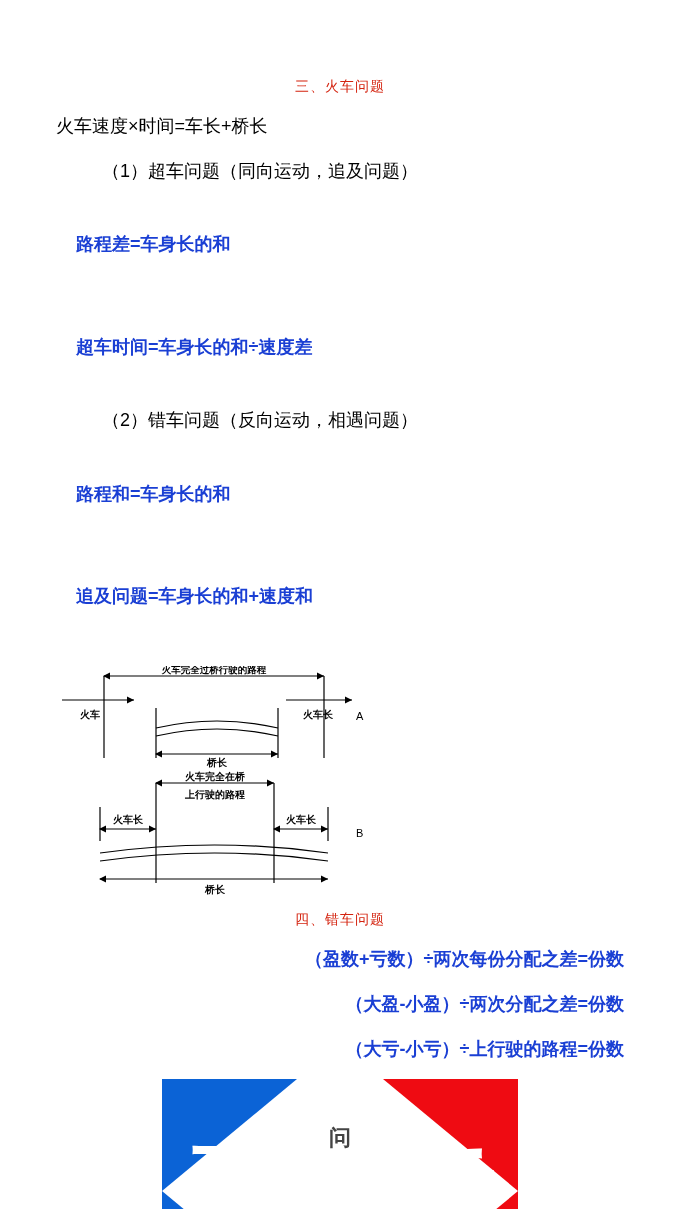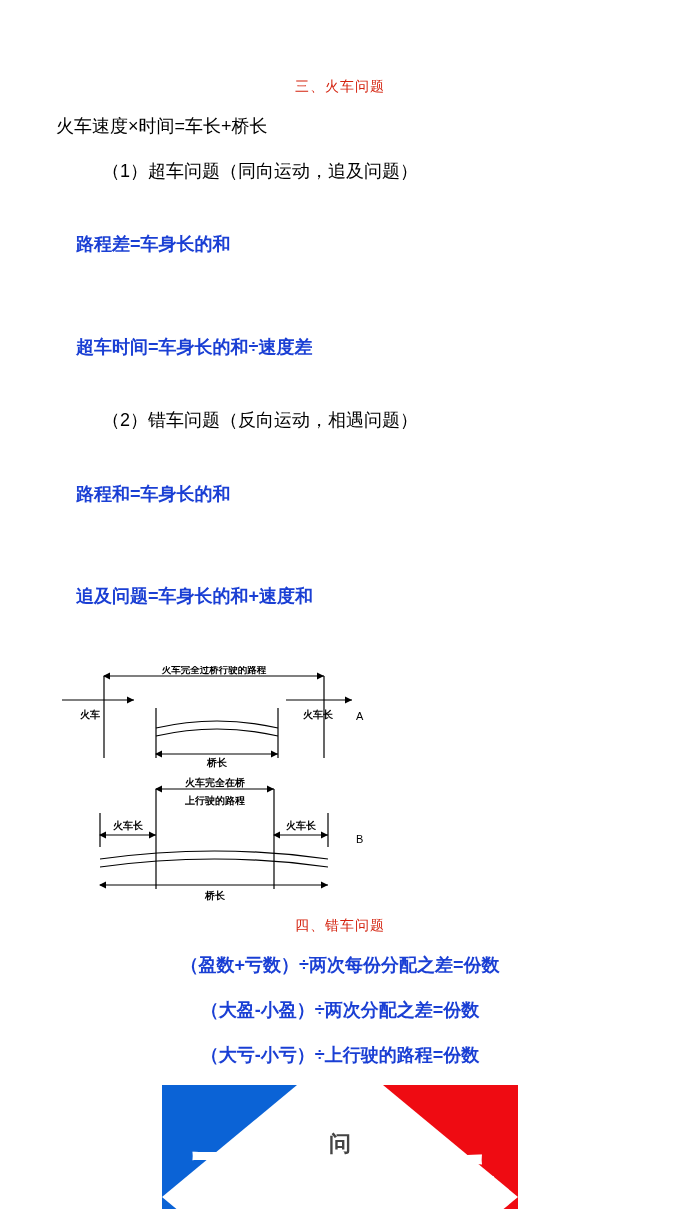--- a/index.html
+++ b/index.html
@@ -45,21 +45,21 @@
     font-weight: bold;
   }
   .blue-line {
     color: #1a3fd4;
     font-weight: bold;
     font-size: 18px;
     line-height: 1.6;
     margin-top: 16px;
     white-space: pre;
   }
-  .blue-line.center { text-align: center; }
+  .blue-line.center { text-align: right; }
 
   .fig-wrap {
     margin-top: 26px;
     display: flex;
     flex-direction: row;
     align-items: center;
   }
   .fig-caption {
     font-size: 11px;
     text-align: center;
@@ -176,21 +176,21 @@
 
       <path d="M100,62 Q161,48 222,62" fill="none" stroke="#000" stroke-width="1.2"></path>
       <path d="M100,70 Q161,56 222,70" fill="none" stroke="#000" stroke-width="1.2"></path>
 
       <line x1="100" y1="88" x2="222" y2="88" stroke="#000" stroke-width="1.2" marker-start="url(#arrAs)" marker-end="url(#arrA)"></line>
       <text x="161" y="100" font-size="10" text-anchor="middle" font-family="DejaVu Sans, sans-serif" font-weight="bold">桥长</text>
     </svg>
     <div class="fig-caption">A</div>
   </div>
 
-  <div class="fig-wrap" style="margin-top:6px">
+  <div class="fig-wrap" style="margin-top:0">
     <svg width="300" height="128" viewBox="0 0 300 128">
       <defs>
         <marker id="arrB" markerWidth="7" markerHeight="7" refX="6" refY="3" orient="auto">
           <path d="M0,0 L6,3 L0,6 z" fill="#000"></path>
         </marker>
         <marker id="arrBs" markerWidth="7" markerHeight="7" refX="1" refY="3" orient="auto">
           <path d="M6,0 L0,3 L6,6 z" fill="#000"></path>
         </marker>
       </defs>
 

